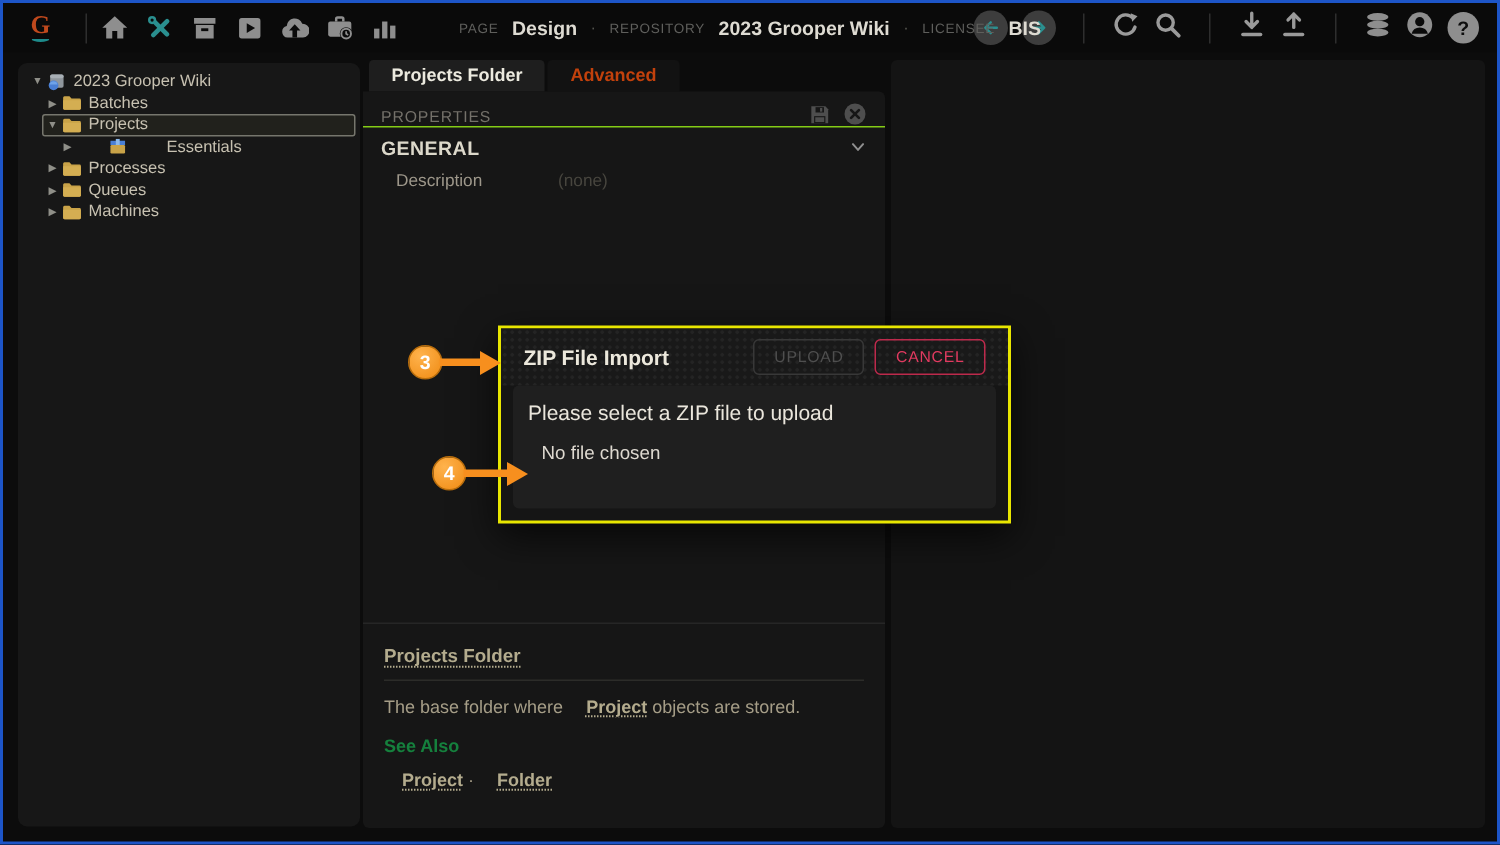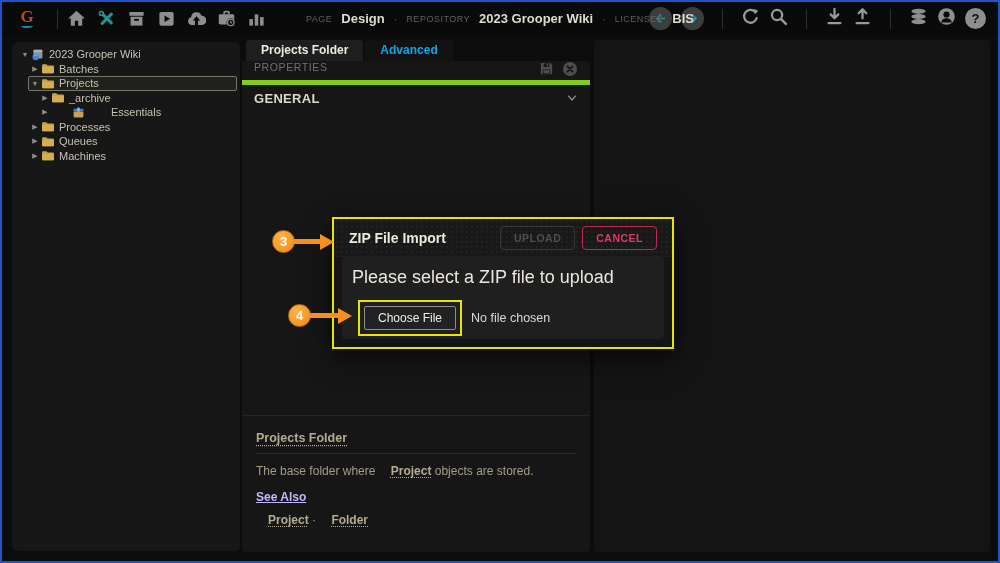--- a/index.html
+++ b/index.html
@@ -33,54 +33,54 @@
   .tree-row { display:flex; align-items:center; height:14.5px; font-size:11px; color:#c7c1b1; white-space:nowrap; border:1px solid transparent; border-radius:2px; }
   .tree-row.selected { background:#21211c; border-color:#76766d; }
   .expander { width:12px; flex:0 0 12px; font-size:7px; color:#8f8f88; text-align:center; }
   .tree-ico { width:15px; flex:0 0 15px; display:flex; align-items:center; }
   .tree-label { margin-left:3px; }
   
   .center { position:absolute; left:240px; top:38px; width:348px; height:512px; }
   .tabs { display:flex; padding-left:4px; height:21px; align-items:flex-end; }
   .tab { font-size:12px; font-weight:bold; padding:3px 15px 4px; border-radius:3px 3px 0 0; cursor:default; }
   .tab.active { background:#1e1e1e; color:#eceadf; }
-  .tab.inactive { background:#121212; color:#0ea5e9; margin-left:2px;text-align:center; }
+  .tab.inactive { background:#121212; color:#c2410c; margin-left:2px;text-align:center; }
   .props { position:absolute; top:21px; left:0; right:0; bottom:0; background:#161616; border-radius:0 4px 4px 4px; }
-  .props-head { height:24px; display:flex; align-items:flex-start; padding:0 12px; border-bottom:5px solid #84cc16; }
+  .props-head { height:24px; display:flex; align-items:flex-end; padding:0 12px; border-bottom:1px solid #84cc16; }
   .props-title { font-size:10.5px; letter-spacing:.6px; color:#74716a; }
   .props-head .spacer { flex:1; }
   .props-head svg { display:block; margin-left:8px; }
   .sec-row { height:26px; display:flex; align-items:center; padding:0 12px; }
   .sec-title { font-size:13px; font-weight:bold; color:#dcd8ca; letter-spacing:.3px; }
   .sec-row .spacer { flex:1; }
   .field-row { display:flex; align-items:center; height:20px; padding-left:22px; font-size:11.5px; }
   .field-label { width:108px; color:#9d978a; }
   .field-value { color:#47453e; }
   
   .helpbox { position:absolute; left:0; right:0; bottom:0; height:137px; border-top:1px solid #262626; padding:12px 14px; }
   .help-title { font-size:12.5px; font-weight:bold; color:#b4ac8e; text-decoration:underline dotted; text-underline-offset:3px; }
   .help-hr { border:0; border-top:1px solid #2c2c29; margin:7px 0 10px; }
   .help-body { font-size:12px; color:#a59d87; }
   .help-link { font-weight:bold; color:#b4ac8e; text-decoration:underline dotted; text-underline-offset:2px; cursor:pointer;padding-left:12px; }
-  .see-also { font-size:12px; font-weight:bold; color:#c4b5fd; margin-top:12px;text-decoration:underline; }
+  .see-also { font-size:12px; font-weight:bold; color:#15803d; margin-top:12px; }
   .help-links { font-size:12px; margin-top:9px; color:#a59d87; }
   
   .right-panel { position:absolute; left:592px; top:38px; right:8px; height:512px; background:#141414; border-radius:4px; }
   
   .dialog-frame { position:absolute; left:330px; top:215px; width:342px; height:132px; border:2px solid #e8e600; z-index:10; background:#151515; box-shadow:0 8px 24px rgba(0,0,0,.7); }
   .dlg-header { height:38px; display:flex; align-items:center; padding:3px 15px;
     background-color:#191919;
     background-image:radial-gradient(#242424 1px, transparent 1px);
     background-size:5px 5px; }
   .dlg-title { font-size:14px; font-weight:bold; color:#ece8dc; flex:1; }
-  .dlg-btn { font-family:"Liberation Sans", sans-serif; font-size:10.5px; font-weight:bold; letter-spacing:.5px; padding:5px 13px; border-radius:4px; background:transparent; }
+  .dlg-btn { font-family:"Liberation Sans", sans-serif; font-size:10.5px; font-weight:normal; letter-spacing:.5px; padding:5px 13px; border-radius:4px; background:transparent; }
   .btn-upload { border:1px solid #383838; color:#4f4f4f; margin-right:7px; }
   .btn-cancel { border:1px solid #bd2a4c; color:#e23a60; }
   .dlg-body { margin:0 8px 8px; height:82px; background:#1f1f1f; border-radius:4px; padding:10px 10px 0; }
-  .dlg-msg { font-size:18px; color:#eae6dc; }
+  .dlg-msg { font-size:14px; color:#eae6dc; }
   .file-row { display:flex; align-items:center; margin-top:12px; }
   .choose-hl { border:2px solid #e8e600; padding:4px; display:inline-block; margin-left:6px; }
   .choose-btn { font-family:"Liberation Sans", sans-serif; font-size:12px; color:#ececea; background:#222; border:1px solid #8d8d8d; border-radius:2px; padding:4px 13px; }
   .no-file { font-size:12.5px; color:#ded9d0; margin-left:9px; }
   
   .step-circle { position:absolute; width:23px; height:23px; border-radius:50%;
     background:radial-gradient(circle at 35% 30%, #ffb34d, #ef8a12);
     border:1px solid #b86d0c; color:#fff; font-size:13px; font-weight:bold;
     display:flex; align-items:center; justify-content:center; z-index:20; }
   .arrow-shaft { position:absolute; height:5px; background:#f78f1e; z-index:20; }
@@ -232,30 +232,20 @@
     </div>
     <div class="tree-row selected" style="margin-left: 13px;">
       <span class="expander">▼</span>
       <span class="tree-ico">
         <svg width="14" height="11" viewBox="0 0 16 13">
           <path d="M1 2.6 Q1 1.4 2.1 1.4 L6 1.4 L7.6 3.1 L13.9 3.1 Q15 3.1 15 4.2 L15 10.9 Q15 12 13.9 12 L2.1 12 Q1 12 1 10.9 Z" fill="#c9a348"></path>
           <path d="M1 4.6 L15 4.6 L15 10.9 Q15 12 13.9 12 L2.1 12 Q1 12 1 10.9 Z" fill="#d4ae52"></path>
         </svg>
       </span>
       <span class="tree-label">Projects</span>
-    </div>
-    <div class="tree-row" style="margin-left: 23px;">
-      <span class="expander">▶</span>
-      <span class="tree-ico">
-        <svg width="14" height="11" viewBox="0 0 16 13">
-          <path d="M1 2.6 Q1 1.4 2.1 1.4 L6 1.4 L7.6 3.1 L13.9 3.1 Q15 3.1 15 4.2 L15 10.9 Q15 12 13.9 12 L2.1 12 Q1 12 1 10.9 Z" fill="#c9a348"></path>
-          <path d="M1 4.6 L15 4.6 L15 10.9 Q15 12 13.9 12 L2.1 12 Q1 12 1 10.9 Z" fill="#d4ae52"></path>
-        </svg>
-      </span>
-      <span class="tree-label">_archive</span>
     </div>
     <div class="tree-row" style="margin-left: 23px; gap: 21px;">
       <span class="expander">▶</span>
       <span class="tree-ico">
         <svg width="13" height="13" viewBox="0 0 16 16">
           <rect x="2" y="7" width="12" height="7" rx="1" fill="#c9a348"></rect>
           <path d="M2 3.5 h12 v3.5 H2 Z" fill="#4a7fd4"></path>
           <rect x="6.4" y="2" width="3.2" height="5" fill="#8bb8ea"></rect>
         </svg>
       </span>
@@ -314,20 +304,24 @@
           <path d="M5.4 5.4 L10.6 10.6 M10.6 5.4 L5.4 10.6" stroke="#161616" stroke-width="1.8" stroke-linecap="round"></path>
         </svg>
     </div>
     <div class="sec-row">
       <span class="sec-title">GENERAL</span>
       <span class="spacer"></span>
       <svg width="12" height="12" viewBox="0 0 16 16">
           <path d="M3.5 5.5 L8 10.5 L12.5 5.5" stroke="#8f8f8f" stroke-width="1.8" fill="none" stroke-linecap="round"></path>
         </svg>
     </div>
+    <div class="field-row">
+      <span class="field-label">Description</span>
+      <span class="field-value">(none)</span>
+    </div>
 
     <div class="helpbox">
       <span class="help-title">Projects Folder</span>
       <hr class="help-hr">
       <div class="help-body"><span>The base folder where </span><span class="help-link">Project</span><span> objects are stored.</span></div>
       <div class="see-also">See Also</div>
       <div class="help-links">
         <span class="help-link">Project</span>
         <span>·</span>
         <span class="help-link">Folder</span>
@@ -340,23 +334,20 @@
 
 <div class="dialog-frame">
   <div class="dlg-header">
     <span class="dlg-title">ZIP File Import</span>
     <button class="dlg-btn btn-upload">UPLOAD</button>
     <button class="dlg-btn btn-cancel">CANCEL</button>
   </div>
   <div class="dlg-body">
     <div class="dlg-msg">Please select a ZIP file to upload</div>
     <div class="file-row">
-      <span class="choose-hl">
-        <button class="choose-btn">Choose File</button>
-      </span>
       <span class="no-file">No file chosen</span>
     </div>
   </div>
 </div>
 
 <div class="step-circle" style="left:270px; top:228px;">3</div>
 <div class="arrow-shaft" style="left:291px; top:237px; width:27px;"></div>
 <div class="arrow-head" style="left:318px; top:232px;"></div>
 
 <div class="step-circle" style="left:286px; top:302px;">4</div>

